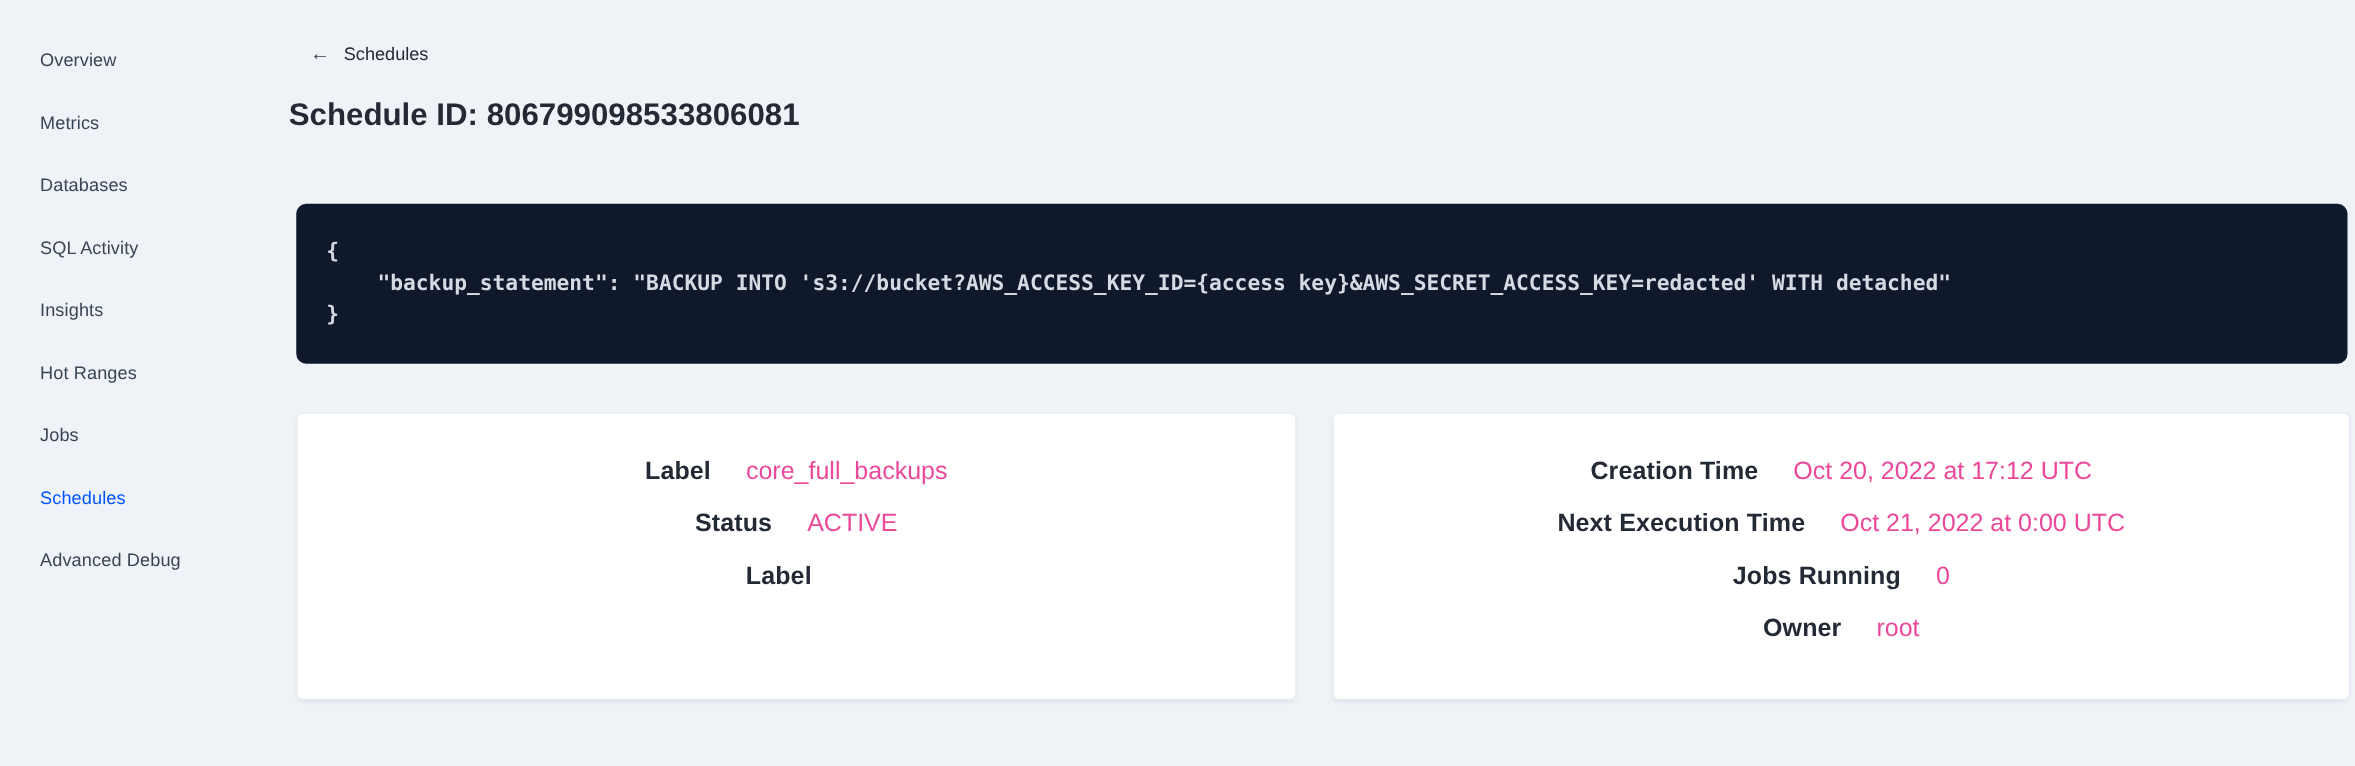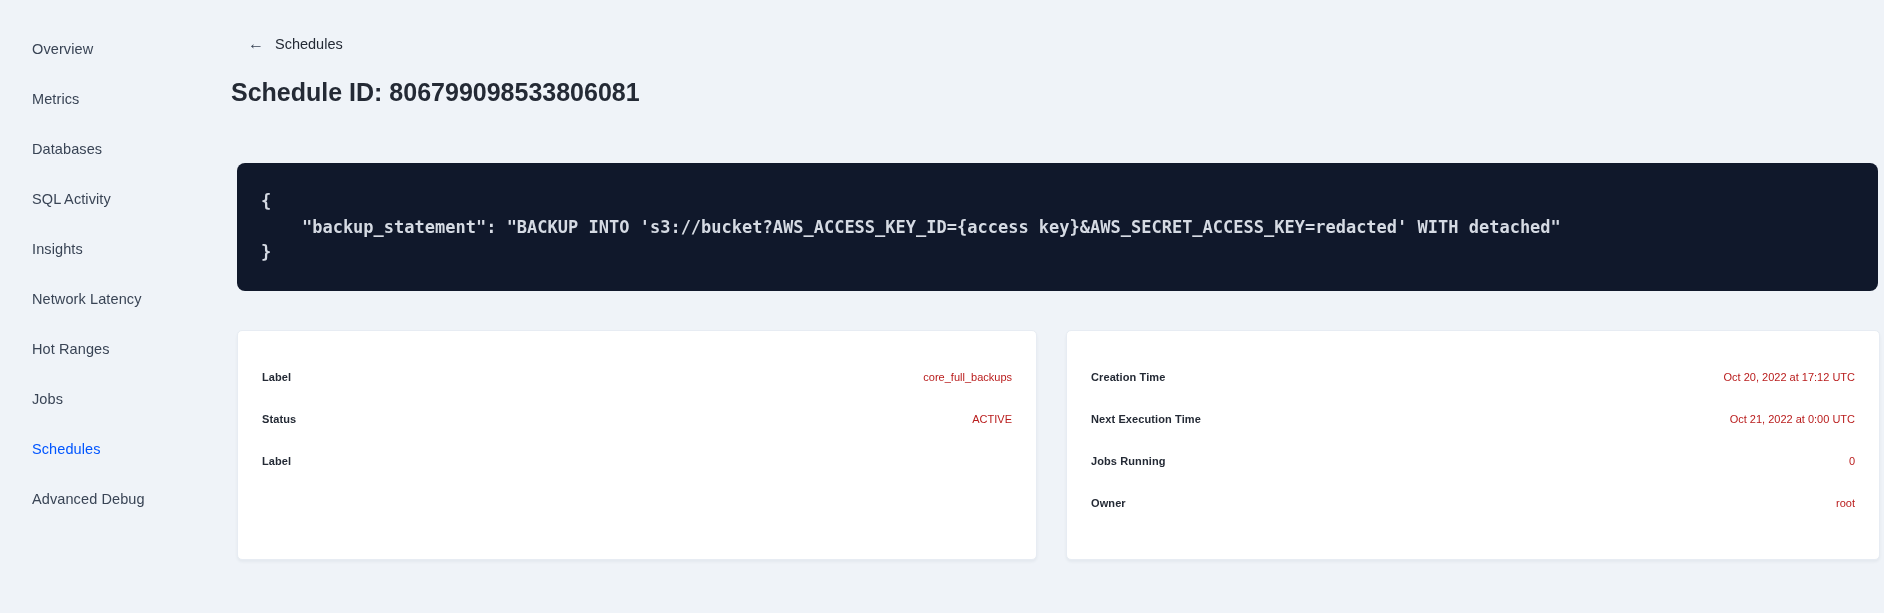--- a/index.html
+++ b/index.html
@@ -83,36 +83,35 @@
     border-radius: 5px;
     box-shadow: 0 2px 3px rgba(57, 68, 85, 0.06);
     padding: 25px 24px 35px 24px;
   }
   .card.details { width: 800px; }
   .card.schedule { width: 814px; }
   .kv-row {
     height: 42px;
     display: flex;
     align-items: center;
-    justify-content: space-between;
-    font-size: 11px;
+    justify-content: center;
+    font-size: 20px;
   }
   .kv-label { font-weight: 700; color: #242a35; letter-spacing: 0.1px; }
-  .kv-value { font-weight: 400; color: #b91c1c; text-align: right; margin-left: 28px; }
+  .kv-value { font-weight: 400; color: #ec4899; text-align: right; margin-left: 28px; }
 </style>
 </head>
 <body>
 
 <nav class="sidebar">
   <div class="nav-item">Overview</div>
   <div class="nav-item">Metrics</div>
   <div class="nav-item">Databases</div>
   <div class="nav-item">SQL Activity</div>
   <div class="nav-item">Insights</div>
-  <div class="nav-item">Network Latency</div>
   <div class="nav-item">Hot Ranges</div>
   <div class="nav-item">Jobs</div>
   <div class="nav-item active">Schedules</div>
   <div class="nav-item">Advanced Debug</div>
 </nav>
 
 <div class="back-link">
   <span class="arrow">←</span>
   <span>Schedules</span>
 </div>

